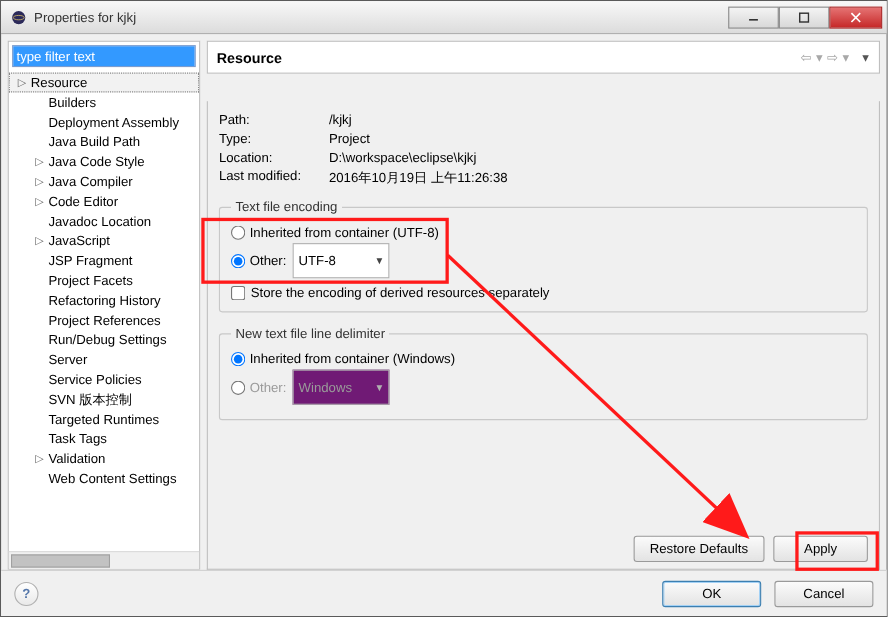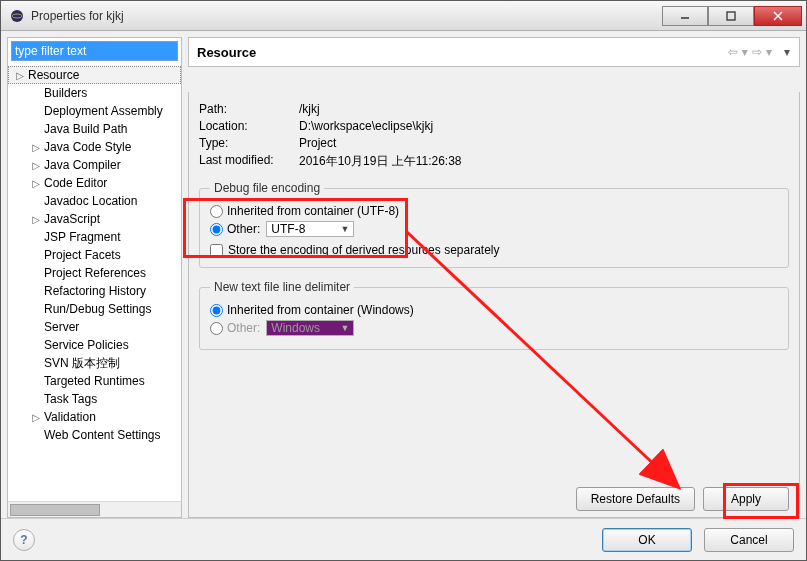--- a/index.html
+++ b/index.html
@@ -52,21 +52,21 @@
   .panel-body { flex:1; background:#f0f0f0; border:1px solid #bfbfbf; border-top:none; padding:10px 10px 6px 10px; display:flex; flex-direction:column; position:relative;margin-top:25px; }
   .kv-row { display:flex; margin-bottom:3px; }
   .kv-row .k { width:100px; }
   fieldset {
     border:1px solid #c8c8c8; border-radius:3px; margin:8px 0 4px 0; padding:6px 10px 10px 10px;
   }
   legend { padding:0 4px; color:#333; }
   .radio-row { display:flex; align-items:center; margin:3px 0; }
   .radio-row input[type=radio] { margin:0 4px 0 0; }
   .select {
-    height:16px; border:1px solid #b0b0b0; background:#fff; padding:0 18px 0 4px; position:relative;
+    height:32px; border:1px solid #b0b0b0; background:#fff; padding:0 18px 0 4px; position:relative;
     display:inline-flex; align-items:center; min-width:88px;
   }
   .select.disabled { color:#9a9a9a; background:#701a75; }
   .select .caret { position:absolute; right:4px; color:#444; font-size:9px; }
   .select.disabled .caret { color:#b0b0b0; }
   .check-row { display:flex; align-items:center; margin-top:6px; }
   .check-row input { margin:0 5px 0 0; }
   .panel-buttons { display:flex; justify-content:flex-end; gap:8px; margin-top:auto; padding-top:10px; }
   .btn {
     min-width:86px; height:24px; border:1px solid #9a9a9a; border-radius:3px;
@@ -182,25 +182,25 @@
           <div class="tree-item child">
             <span class="twisty"></span>
             <span>JSP Fragment</span>
           </div>
           <div class="tree-item child">
             <span class="twisty"></span>
             <span>Project Facets</span>
           </div>
           <div class="tree-item child">
             <span class="twisty"></span>
+            <span>Refactoring History</span>
+          </div>
+          <div class="tree-item child">
+            <span class="twisty"></span>
             <span>Project References</span>
-          </div>
-          <div class="tree-item child">
-            <span class="twisty"></span>
-            <span>Refactoring History</span>
           </div>
           <div class="tree-item child">
             <span class="twisty"></span>
             <span>Run/Debug Settings</span>
           </div>
           <div class="tree-item child">
             <span class="twisty"></span>
             <span>Server</span>
           </div>
           <div class="tree-item child">
@@ -247,34 +247,34 @@
           <span style="color:#555">▾</span>
         </div>
       </div>
 
       <div class="panel-body">
         <div class="kv-row">
             <span class="k">Path:</span>
             <span>/kjkj</span>
           </div>
         <div class="kv-row">
+            <span class="k">Type:</span>
+            <span>Project</span>
+          </div>
+        <div class="kv-row">
             <span class="k">Location:</span>
             <span>D:\workspace\eclipse\kjkj</span>
-          </div>
-        <div class="kv-row">
-            <span class="k">Type:</span>
-            <span>Project</span>
           </div>
         <div class="kv-row">
             <span class="k">Last modified:</span>
             <span>2016年10月19日 上午11:26:38</span>
           </div>
 
         <fieldset>
-          <legend>Debug file encoding</legend>
+          <legend>Text file encoding</legend>
           <div class="radio-row">
             <input type="radio" name="enc" style="">
             <span>Inherited from container (UTF-8)</span>
           </div>
           <div class="radio-row">
             <input type="radio" name="enc" checked="" style="">
             <span style="margin-right:6px">Other:</span>
             <span class="select">
               <span>UTF-8</span>
               <span class="caret">▼</span>

